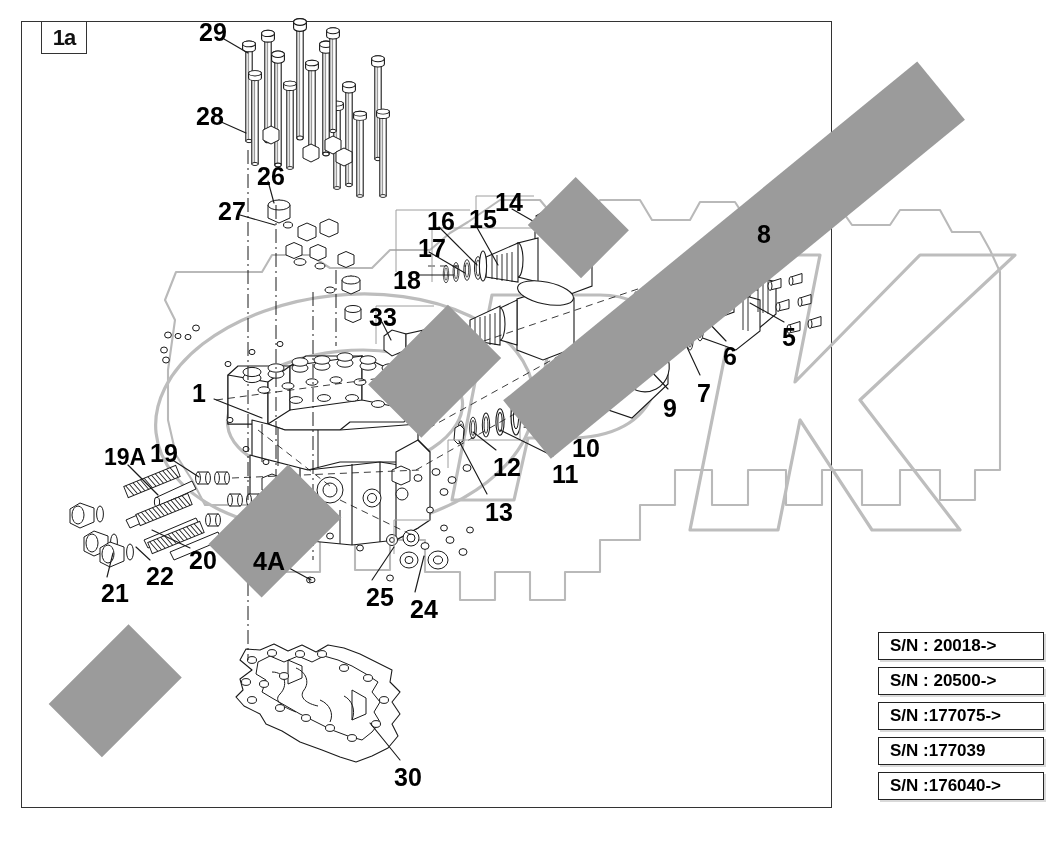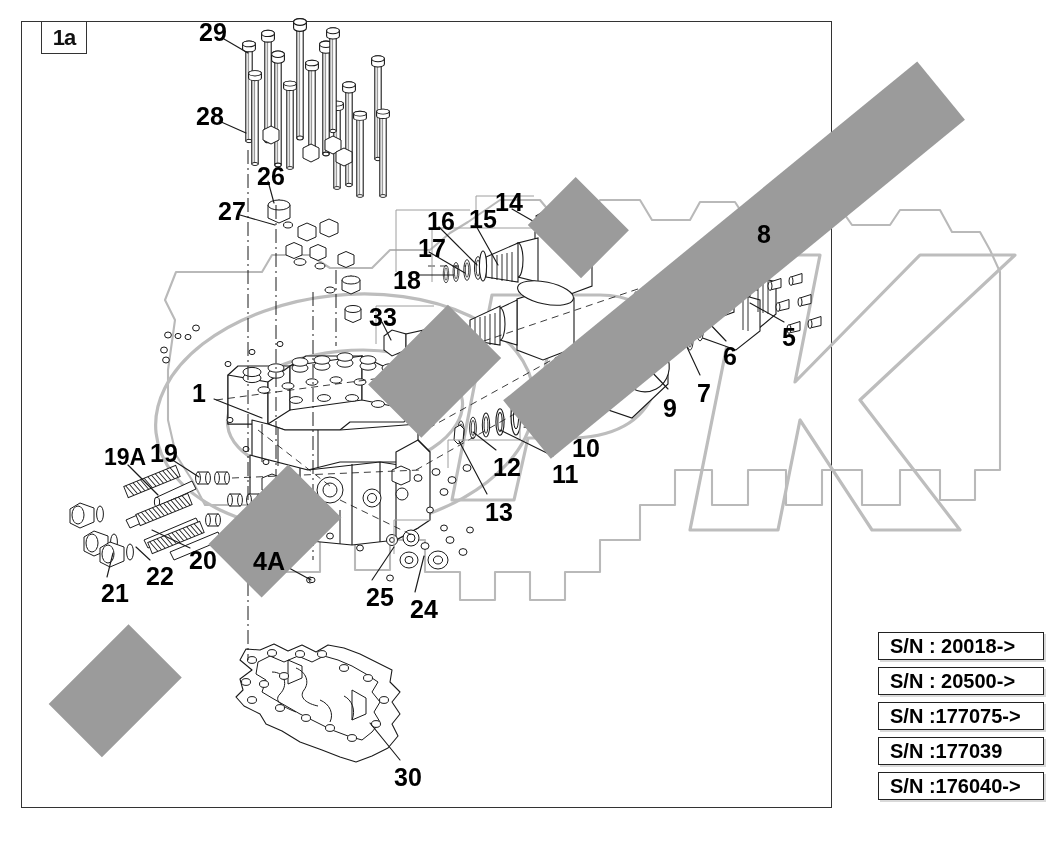--- a/index.html
+++ b/index.html
@@ -28,21 +28,21 @@
   .callout{position:absolute;z-index:4;font-size:25px;font-weight:bold;
            color:#000;line-height:1;white-space:nowrap;
            font-family:"Liberation Sans","DejaVu Sans",sans-serif;}
   .callout.sm{font-size:23px;}
 
   
   #sn-list{position:absolute;left:878px;top:632px;width:166px;z-index:5;}
   .sn-box{height:28px;margin-bottom:7px;border:1.5px solid #222;
           background:#fff;box-shadow:2px 2px 0 #d9d9d9;
           display:flex;align-items:center;padding-left:11px;
-          font-size:20px;font-weight:bold;color:#000;box-sizing:border-box;}
+          font-size:17px;font-weight:bold;color:#000;box-sizing:border-box;}
 
   
   #corner-tick{position:absolute;right:6px;top:6px;z-index:3;}
 </style>
 </head>
 <body>
 
 <div id="stage">
 
   <svg id="wm-layer" viewBox="0 0 1054 847" xmlns="http://www.w3.org/2000/svg">

